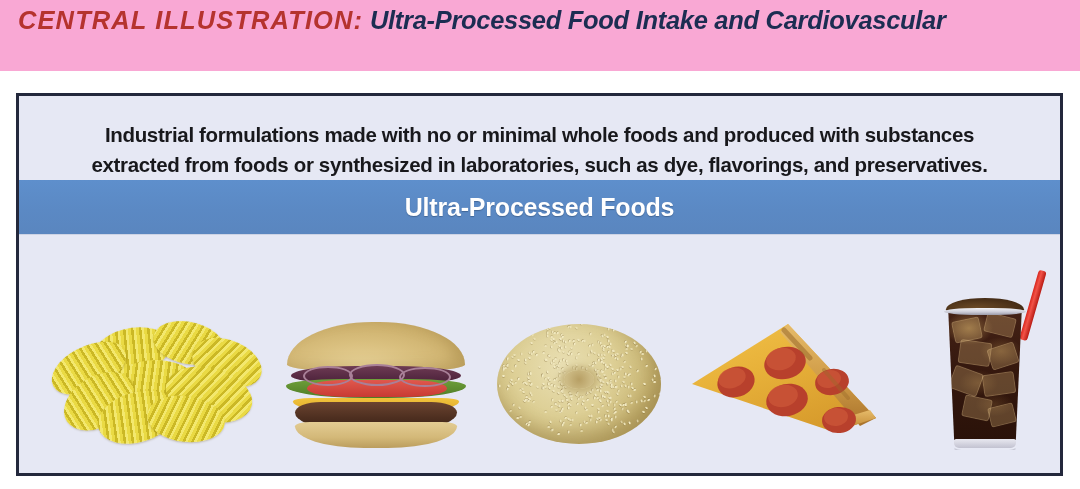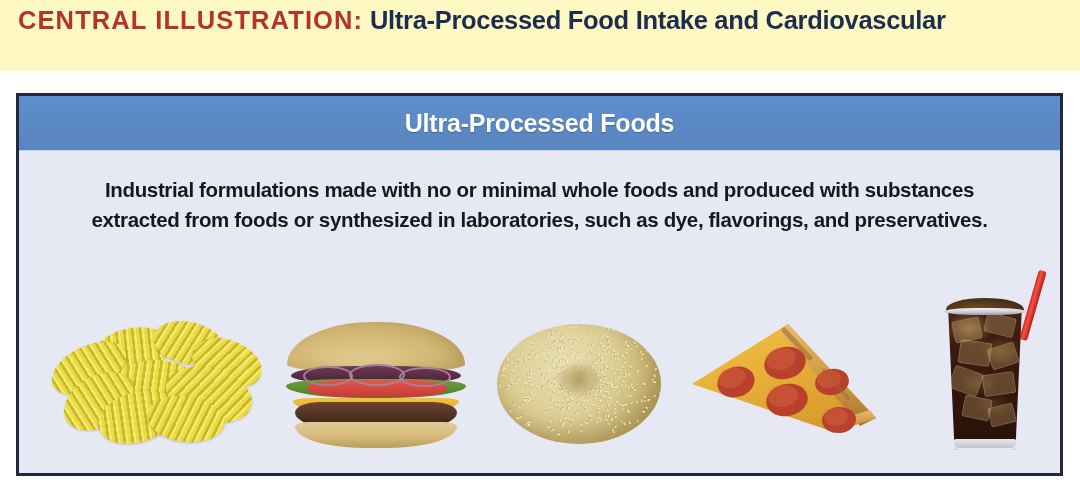--- a/index.html
+++ b/index.html
@@ -15,23 +15,24 @@
     overflow: hidden;
     position: relative;
   }
 
   
   #title-band {
     position: absolute;
     left: 0; top: 0;
     width: 1080px;
     height: 71px;
-    background: #fef9c3;
+    background: #f9a8d4;
     box-sizing: border-box;
     padding: 4px 16px 0 18px;
+    font-style: italic;
   }
   .title-line {
     font-family: "Liberation Sans", sans-serif;
     font-weight: bold;
     font-size: 25.5px;
     line-height: 32px;
     letter-spacing: -0.3px;
     color: #1c2d52;
     white-space: nowrap;
   }
@@ -260,26 +261,26 @@
 <body>
 
 <div id="title-band">
   <div class="title-line">
     <span class="title-kicker">CENTRAL ILLUSTRATION:</span><span> Ultra-Processed Food Intake and Cardiovascular</span>
   </div>
 </div>
 
 <div id="panel">
 
+  <div id="panel-body">
+    <div id="description">Industrial formulations made with no or minimal whole foods and produced with substances extracted from foods or synthesized in laboratories, such as dye, flavorings, and preservatives.</div>
+  </div>
+
   <div id="panel-header">
     <div id="panel-header-title">Ultra-Processed Foods</div>
-  </div>
-
-  <div id="panel-body">
-    <div id="description">Industrial formulations made with no or minimal whole foods and produced with substances extracted from foods or synthesized in laboratories, such as dye, flavorings, and preservatives.</div>
   </div>
 
   <div id="food-row">
 
     <div class="food" id="food-chips">
         <div class="chip" style="left: 52px; top: 8px; width: 78px; height: 46px; --ang: 98deg; transform: rotate(-14deg); z-index: 0;"></div>
         <div class="chip" style="left: 112px; top: 2px; width: 72px; height: 42px; --ang: 112deg; transform: rotate(10deg); z-index: 1;"></div>
         <div class="chip" style="left: 8px; top: 26px; width: 80px; height: 44px; --ang: 86deg; transform: rotate(-28deg); z-index: 2;"></div>
         <div class="chip" style="left: 150px; top: 20px; width: 72px; height: 46px; --ang: 118deg; transform: rotate(18deg); z-index: 3;"></div>
         <div class="chip" style="left: 70px; top: 40px; width: 86px; height: 52px; --ang: 104deg; transform: rotate(-6deg); z-index: 4;"></div>

